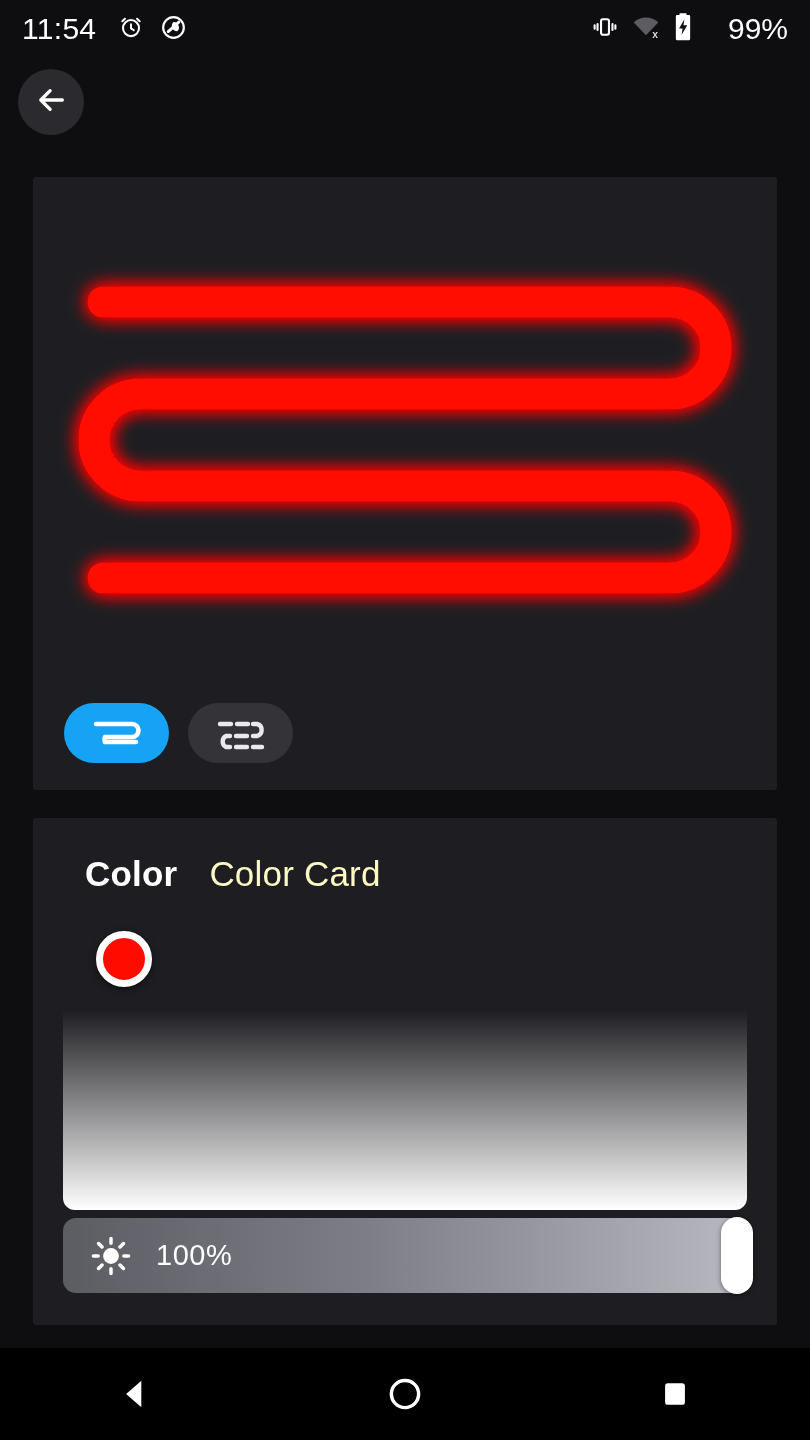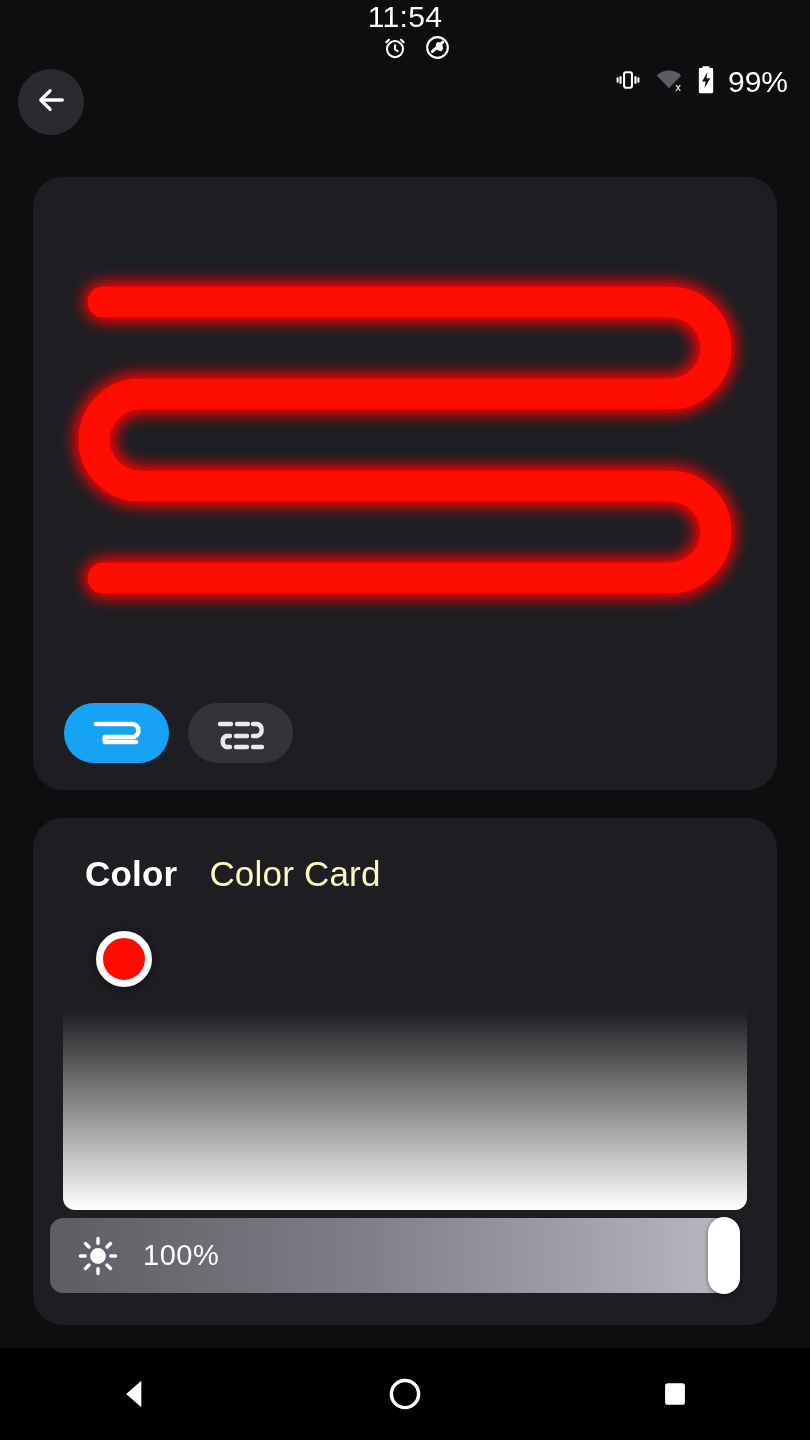--- a/index.html
+++ b/index.html
@@ -8,38 +8,38 @@
     background:#0e0e11;
     font-family:"Liberation Sans", sans-serif;
     overflow:hidden;
     position:relative;
     -webkit-font-smoothing:antialiased;
   }
 
   
   .statusbar{
     position:absolute; left:0; top:0; width:810px; height:58px;
-    display:flex; align-items:center; padding:0 22px;flex-direction:column;
+    display:flex; align-items:center; padding:0 22px;
   }
   .sb-time{ color:#ffffff; font-size:30px; font-weight:400; letter-spacing:.3px; }
   .sb-left-icons{ display:flex; align-items:center; gap:16px; margin-left:22px; }
   .sb-right{ margin-left:auto; display:flex; align-items:center; gap:12px; }
-  .sb-batt-text{ color:#ffffff; font-size:30px; font-weight:500; }
+  .sb-batt-text{ color:#ffffff; font-size:30px; font-weight:500;margin-left:23px; }
 
   
   .backbtn{
     position:absolute; left:18px; top:69px; width:66px; height:66px;
     border-radius:50%; background:#2b2b2f;
     display:flex; align-items:center; justify-content:center;
   }
 
   
   .card{
     position:absolute; left:33px; width:744px;
-    background:#1e1e22; border-radius:30px;
+    background:#1e1e22; border-radius:3px;
   }
   #preview-card{ top:177px; height:613px; }
   #color-card{ top:818px; height:507px; }
 
   
   .strip-wrap{
     position:absolute; left:0; top:0; width:744px; height:500px;
   }
   .strip-svg{ position:absolute; left:0; top:0; }
 
@@ -80,21 +80,21 @@
   }
   .cf-knob{
     position:absolute; left:33px; top:15px; width:56px; height:56px;
     transform:translate(-50%,-50%); margin-left:28px; margin-top:28px;
     border-radius:50%; background:#ff0b00;
     border:7px solid #ffffff; box-shadow:0 2px 7px rgba(0,0,0,.55);
   }
 
   
   .slider{
-    position:absolute; left:17px; top:400px; width:684px; height:75px;
+    position:absolute; left:30px; top:400px; width:684px; height:75px;
     border-radius:13px;
     background:linear-gradient(to right,#5c5c63 0%, #7e7e88 45%, #9a9aa4 72%, #b9b9c2 100%);
     display:flex; align-items:center;
   }
   .slider-icon{ margin-left:25px; width:46px; height:46px; display:flex; align-items:center; justify-content:center; }
   .slider-label{ color:#ffffff; font-size:29px; margin-left:22px; letter-spacing:.5px; }
   .slider-thumb{
     position:absolute; right:-6px; top:-1px; width:32px; height:77px;
     background:#ffffff; border-radius:16px; box-shadow:0 1px 5px rgba(0,0,0,.45);
   }

